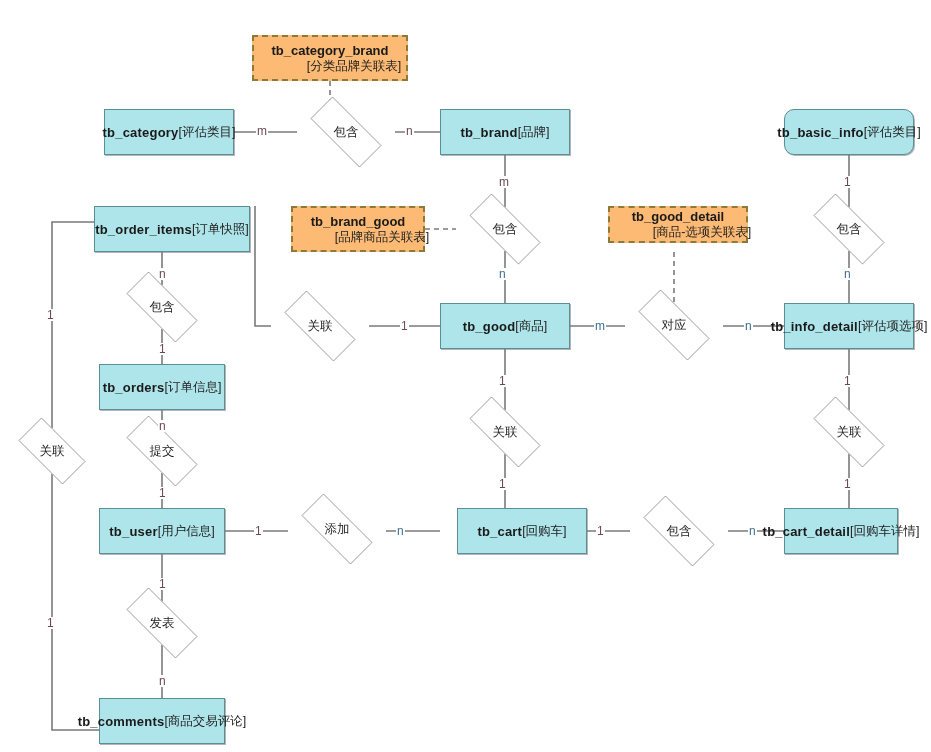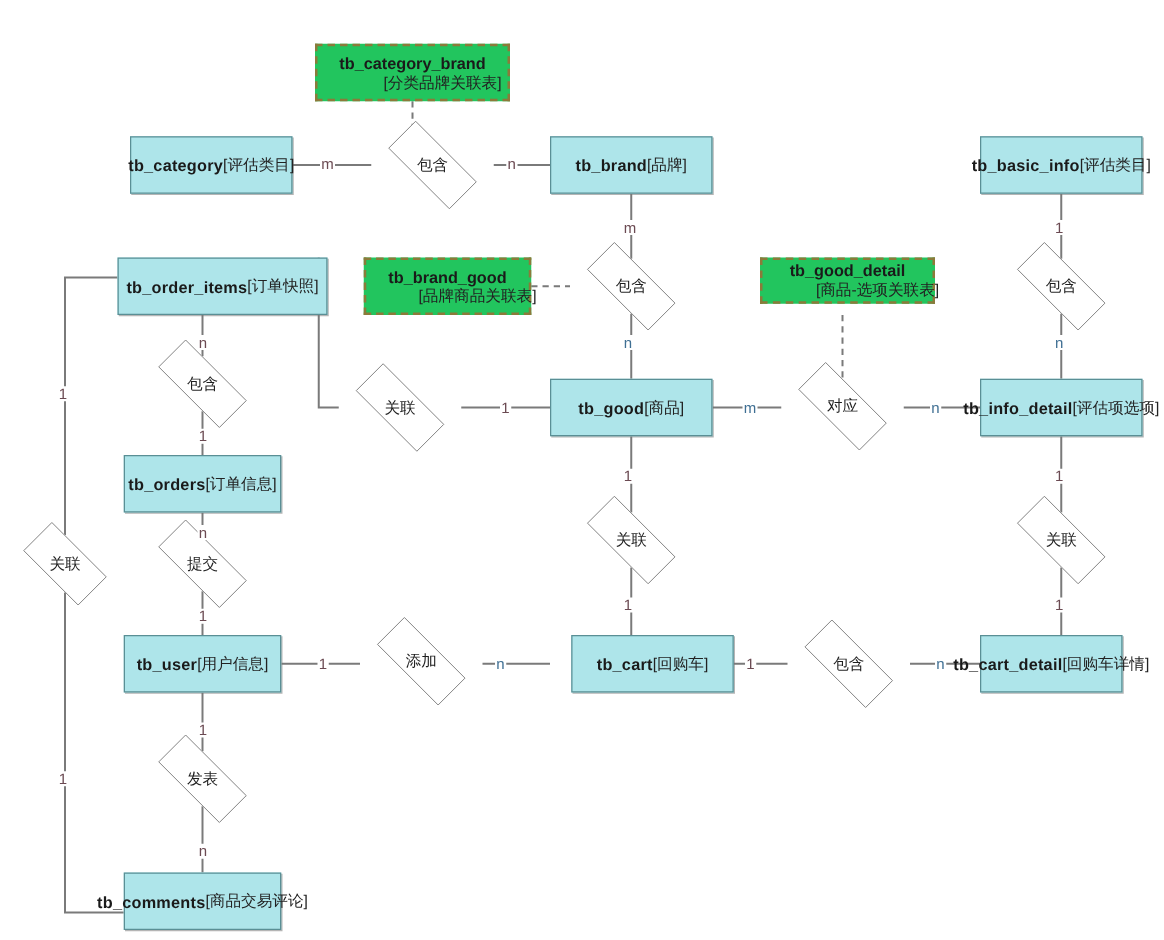--- a/index.html
+++ b/index.html
@@ -51,21 +51,21 @@
     white-space: nowrap;
   }
   
   .assoc {
     position: absolute;
     box-sizing: border-box;
     display: flex;
     flex-direction: column;
     align-items: center;
     justify-content: center;
-    background: #22c55e;
+    background: #fdba74;
     border: 2px dashed #8c7a3a;
     z-index: 5;
   }
   .assoc .ename {
     font-weight: bold;
     font-size: 13px;
     color: #1a1a1a;
     line-height: 15px;
     white-space: nowrap;
   }
@@ -175,25 +175,25 @@
 
   <div id="nodes">
       <div class="entity" style="left: 104px; top: 109px; width: 130px; height: 46px;">
         <div class="ename">tb_category</div>
         <div class="elabel">[评估类目]</div>
       </div>
       <div class="entity" style="left: 440px; top: 109px; width: 130px; height: 46px;">
         <div class="ename">tb_brand</div>
         <div class="elabel">[品牌]</div>
       </div>
-      <div class="entity" style="left: 784px; top: 109px; width: 130px; height: 46px;">
+      <div class="entity" style="left: 784px; top: 109px; width: 130px; height: 46px; border-radius: 10px;">
         <div class="ename">tb_basic_info</div>
         <div class="elabel">[评估类目]</div>
       </div>
-      <div class="entity" style="left: 94px; top: 206px; width: 168px; height: 46px;">
+      <div class="entity" style="left: 94px; top: 206px; width: 156px; height: 46px;">
         <div class="ename">tb_order_items</div>
         <div class="elabel">[订单快照]</div>
       </div>
       <div class="entity" style="left: 440px; top: 303px; width: 130px; height: 46px; text-align: right;">
         <div class="ename">tb_good</div>
         <div class="elabel">[商品]</div>
       </div>
       <div class="entity" style="left: 784px; top: 303px; width: 130px; height: 46px;">
         <div class="ename">tb_info_detail</div>
         <div class="elabel">[评估项选项]</div>

